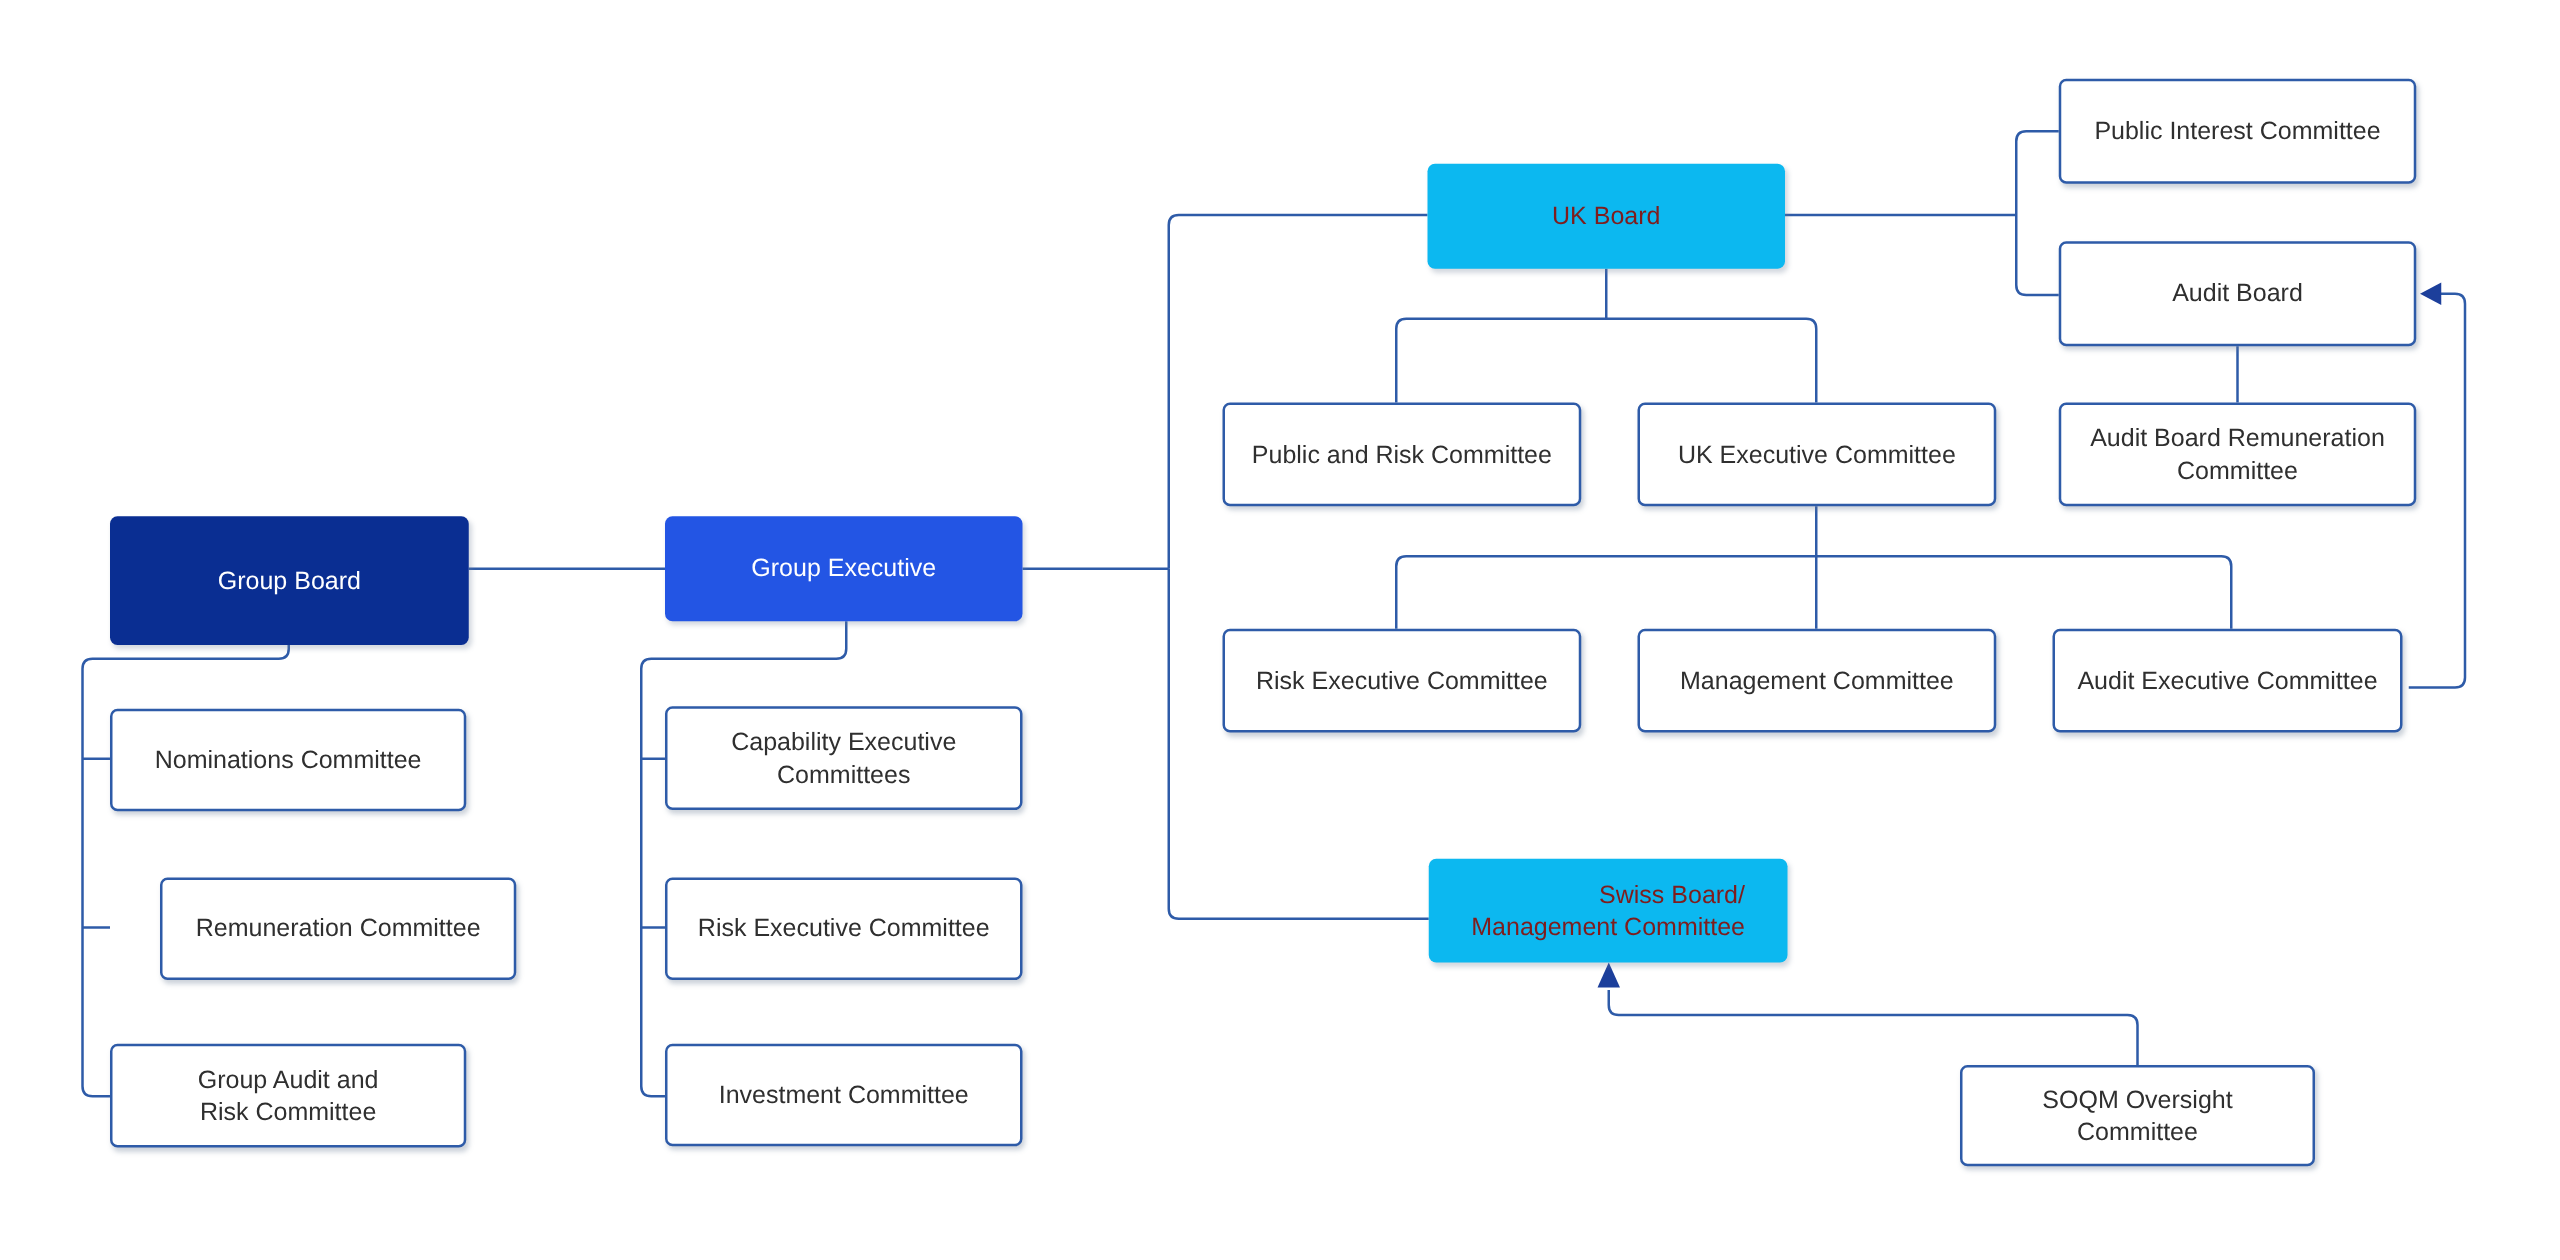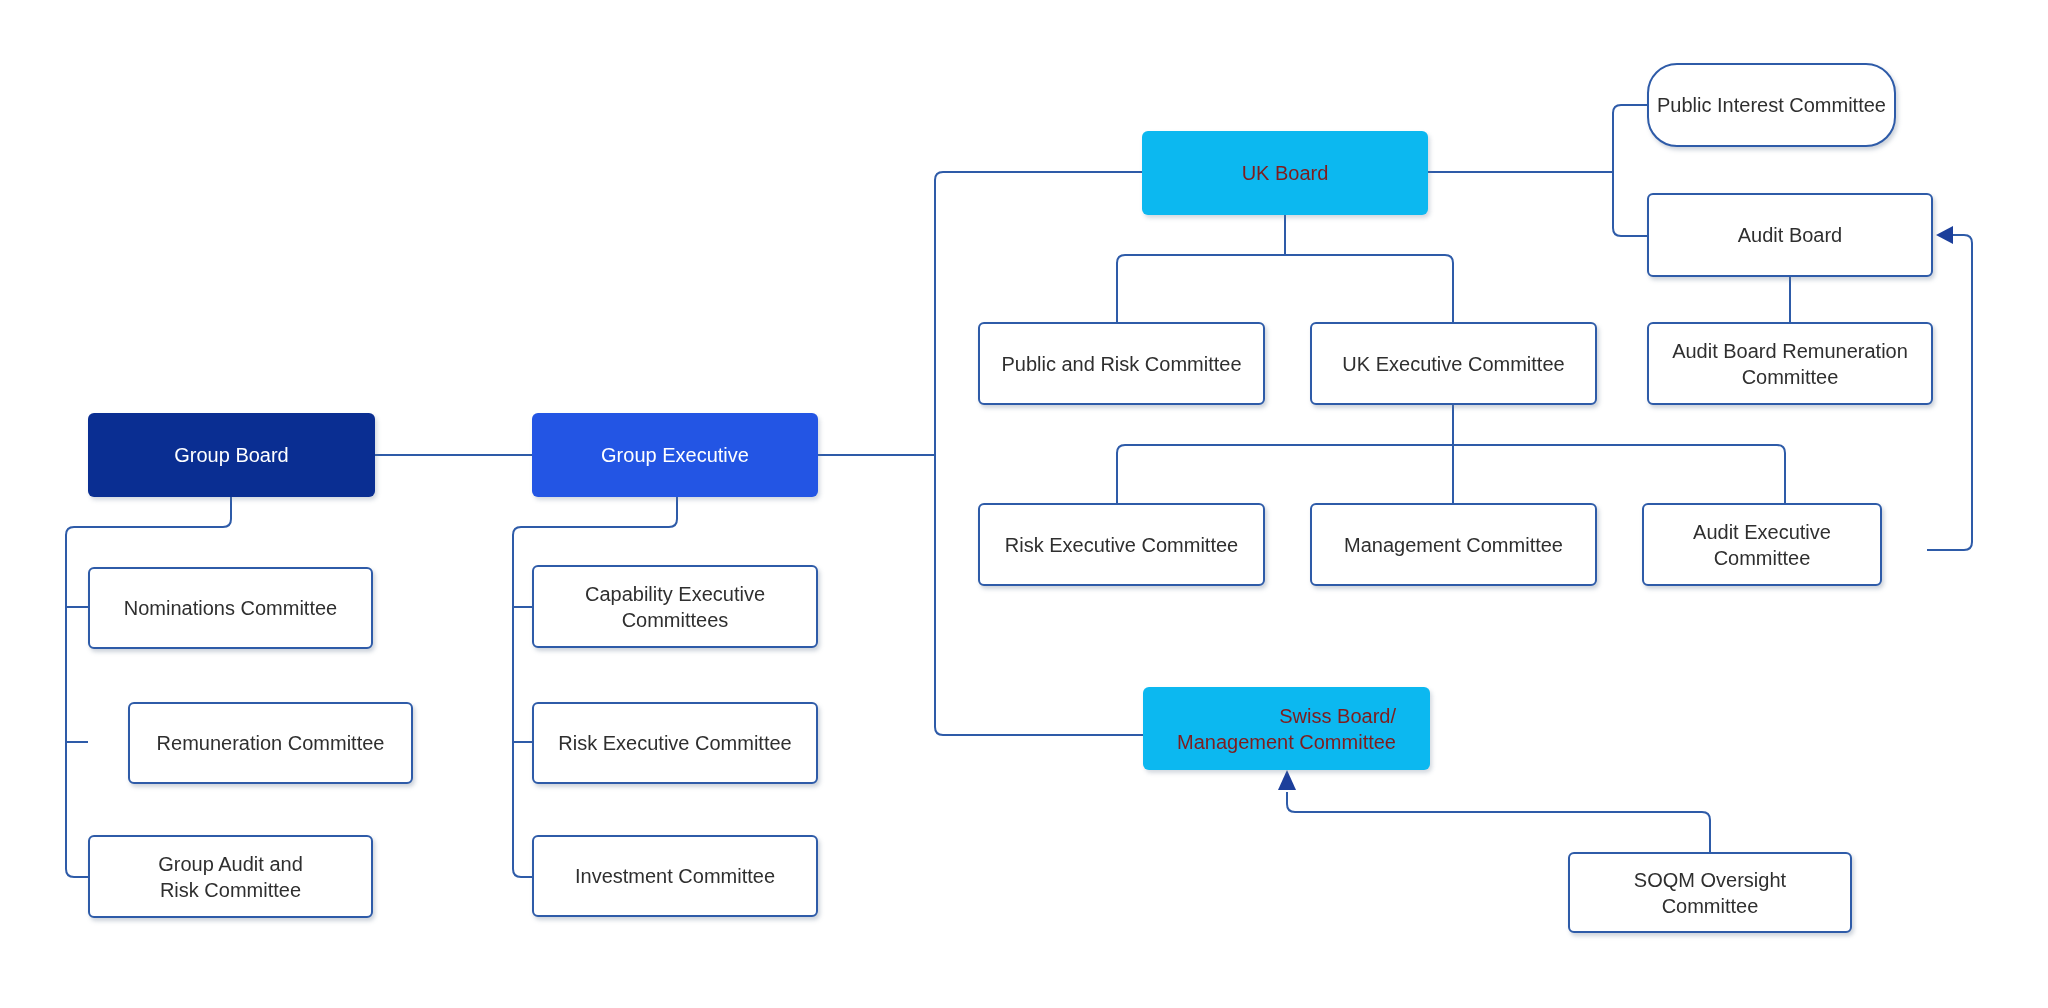--- a/index.html
+++ b/index.html
@@ -64,38 +64,38 @@
       <path d="M1117,322 V263 Q1117,255 1125,255 H1445 Q1453,255 1453,263 V322" fill="none" stroke="#2e5ba8" stroke-width="2"></path>
       <path d="M1453,405 V503" fill="none" stroke="#2e5ba8" stroke-width="2"></path>
       <path d="M1117,503 V453 Q1117,445 1125,445 H1777 Q1785,445 1785,453 V503" fill="none" stroke="#2e5ba8" stroke-width="2"></path>
       <path d="M1790,277 V322" fill="none" stroke="#2e5ba8" stroke-width="2"></path>
       <path d="M1927,550 H1964 Q1972,550 1972,542 V243 Q1972,235 1964,235 H1944" fill="none" stroke="#2e5ba8" stroke-width="2"></path>
       <path d="M1710,852 V820 Q1710,812 1702,812 H1295 Q1287,812 1287,804 V792" fill="none" stroke="#2e5ba8" stroke-width="2"></path>
       <polygon points="1936,235 1953,226 1953,244" fill="#1c3f9b"></polygon>
       <polygon points="1287,770 1278,790 1296,790" fill="#1c3f9b"></polygon>
     </svg>
   <div id="nodes-layer">
-      <div class="node navy" style="left: 88px; top: 413px; width: 287px; height: 84px;"><span>Group Board</span></div>
+      <div class="node navy" style="left: 88px; top: 413px; width: 287px; height: 103px;"><span>Group Board</span></div>
       <div class="node blue" style="left: 532px; top: 413px; width: 286px; height: 84px;"><span>Group Executive</span></div>
       <div class="node cyan" style="left: 1142px; top: 131px; width: 286px; height: 84px;"><span>UK Board</span></div>
       <div class="node cyan" style="left: 1143px; top: 687px; width: 287px; height: 83px; text-align: right;"><span>Swiss Board/
 Management Committee</span></div>
       <div class="node plain" style="left: 88px; top: 567px; width: 285px; height: 82px;"><span>Nominations Committee</span></div>
       <div class="node plain" style="left: 88px; top: 702px; width: 285px; height: 82px; margin-left: 40px;"><span>Remuneration Committee</span></div>
       <div class="node plain" style="left: 88px; top: 835px; width: 285px; height: 83px;"><span>Group Audit and
 Risk Committee</span></div>
       <div class="node plain" style="left: 532px; top: 565px; width: 286px; height: 83px;"><span>Capability Executive
 Committees</span></div>
       <div class="node plain" style="left: 532px; top: 702px; width: 286px; height: 82px;"><span>Risk Executive Committee</span></div>
       <div class="node plain" style="left: 532px; top: 835px; width: 286px; height: 82px;"><span>Investment Committee</span></div>
       <div class="node plain" style="left: 978px; top: 322px; width: 287px; height: 83px;"><span>Public and Risk Committee</span></div>
       <div class="node plain" style="left: 1310px; top: 322px; width: 287px; height: 83px; text-align: center;"><span>UK Executive Committee</span></div>
       <div class="node plain" style="left: 978px; top: 503px; width: 287px; height: 83px;"><span>Risk Executive Committee</span></div>
       <div class="node plain" style="left: 1310px; top: 503px; width: 287px; height: 83px;"><span>Management Committee</span></div>
-      <div class="node plain" style="left: 1642px; top: 503px; width: 240px; height: 83px;"><span>Audit Executive Committee</span></div>
-      <div class="node plain" style="left: 1647px; top: 63px; width: 249px; height: 84px; border-radius: 30px;"><span>Public Interest Committee</span></div>
+      <div class="node plain" style="left: 1642px; top: 503px; width: 280px; height: 83px;"><span>Audit Executive Committee</span></div>
+      <div class="node plain" style="left: 1647px; top: 63px; width: 286px; height: 84px;"><span>Public Interest Committee</span></div>
       <div class="node plain" style="left: 1647px; top: 193px; width: 286px; height: 84px;"><span>Audit Board</span></div>
       <div class="node plain" style="left: 1647px; top: 322px; width: 286px; height: 83px;"><span>Audit Board Remuneration
 Committee</span></div>
       <div class="node plain" style="left: 1568px; top: 852px; width: 284px; height: 81px;"><span>SOQM Oversight
 Committee</span></div>
     </div>
 </div>
 
 </body></html>

